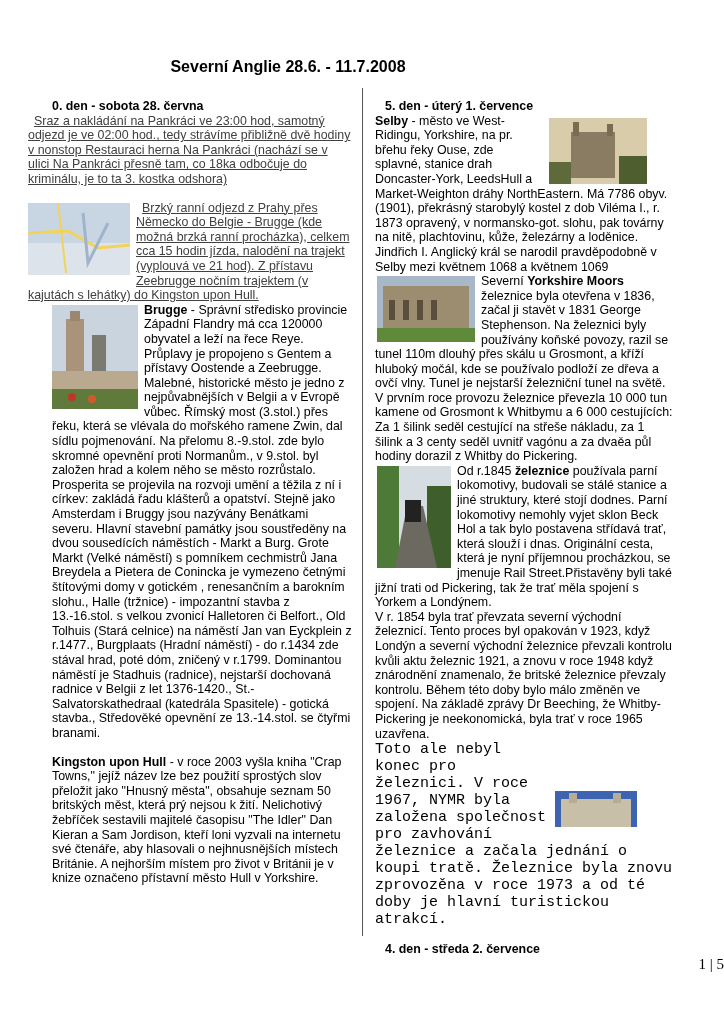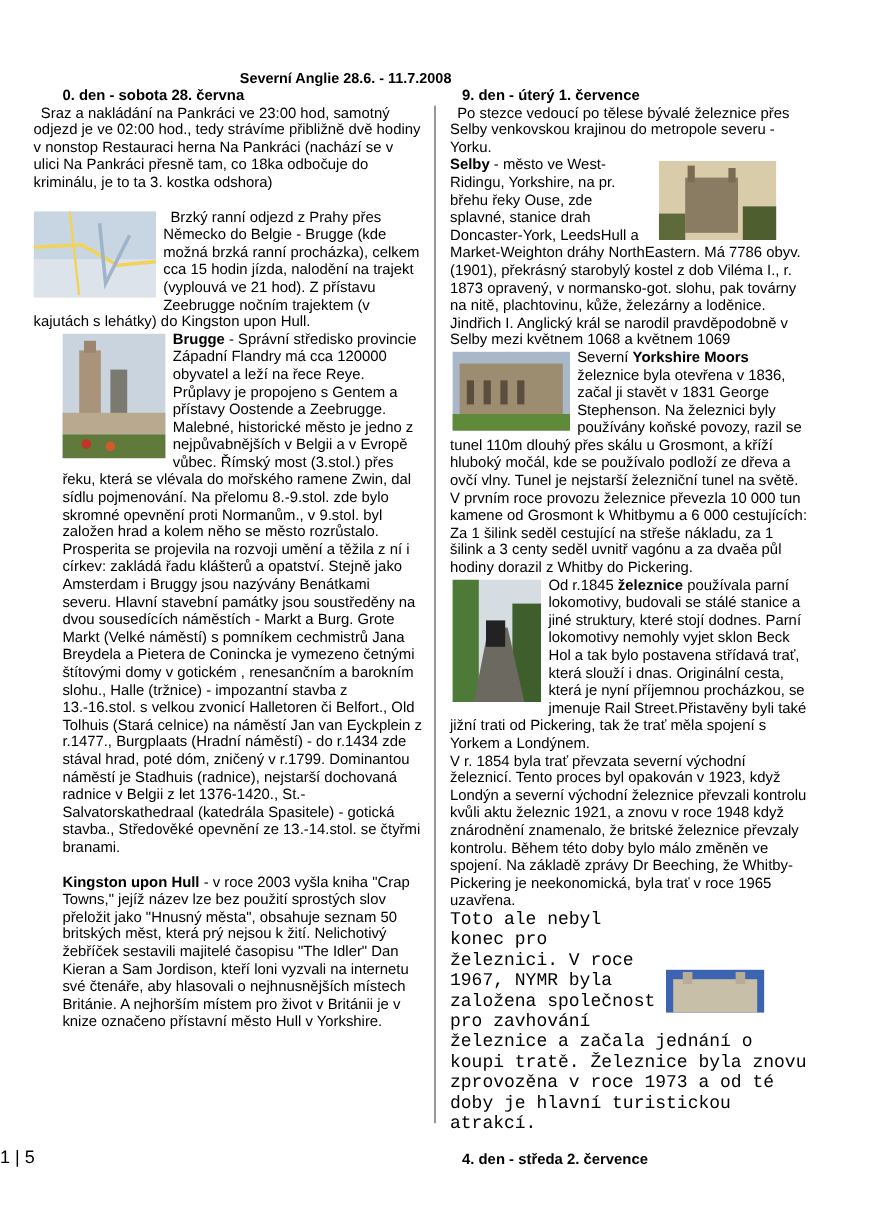--- a/index.html
+++ b/index.html
@@ -1,33 +1,33 @@
 <!DOCTYPE html>
 <html><head>
 <meta charset="utf-8">
 <style>
   html, body { margin: 0; padding: 0; background: #ffffff; }
   body { width: 724px; height: 1024px; position: relative; overflow: hidden;
          font-family: "Liberation Sans", sans-serif; color: #000; }
   .page-title { position: absolute; top: 58px; left: 0; width: 576px; text-align: center;
-                font-weight: bold; font-size: 12px; }
-  .col { position: absolute; top: 72px; font-size: 12.4px; line-height: 14.6px; }
+                font-weight: bold; font-size: 16px; }
+  .col { position: absolute; top: 99px; font-size: 12.4px; line-height: 14.6px; }
   .col-left { left: 52px; width: 300px; }
   .col-right { left: 375px; width: 300px; }
   .divider { position: absolute; left: 362px; top: 88px; width: 1px; height: 848px; background: #555; }
   .heading { font-weight: bold; margin: 0 0 0 14px; }
-  .green { color: #000000; }
+  .green { color: #404040; text-decoration: underline; }
   .p { margin: 0; }
   .indent { text-indent: 6px; }
   .gap { height: 14px; }
   .img { float: left; margin: 2px 6px 2px 0; }
   .img-right { float: right; margin: 4px 2px 2px 6px; }
   .serif { font-family: Liberation Mono, monospace; font-size: 15px; line-height: 17px; }
-  .footer { position: absolute; top: 956px; left: 0; width: 724px; text-align: left;
-            font-family: Liberation Sans, sans-serif; font-size: 15px; }
+  .footer { position: absolute; top: 956px; left: 0; width: 724px; text-align: right;
+            font-family: Liberation Serif, serif; font-size: 15px; }
   .clear { clear: both; }
   b { font-weight: bold; }
 </style>
 </head>
 <body>
 
 <div class="page-title">Severní Anglie 28.6. - 11.7.2008</div>
 
 <div class="divider"></div>
 
@@ -56,22 +56,21 @@
       <circle cx="20" cy="92" r="4" fill="#c2342a"></circle>
       <circle cx="40" cy="94" r="4" fill="#d25a2a"></circle>
     </svg>
     <p class="p"><b>Brugge</b><span> - Správní středisko provincie Západní Flandry má cca 120000 obyvatel a leží na řece Reye. Průplavy je propojeno s Gentem a přístavy Oostende a Zeebrugge. Malebné, historické město je jedno z nejpůvabnějších v Belgii a v Evropě vůbec. Římský most (3.stol.) přes řeku, která se vlévala do mořského ramene Zwin, dal sídlu pojmenování. Na přelomu 8.-9.stol. zde bylo skromné opevnění proti Normanům., v 9.stol. byl založen hrad a kolem něho se město rozrůstalo. Prosperita se projevila na rozvoji umění a těžila z ní i církev: zakládá řadu klášterů a opatství. Stejně jako Amsterdam i Bruggy jsou nazývány Benátkami severu. Hlavní stavební památky jsou soustředěny na dvou sousedících náměstích - Markt a Burg. Grote Markt (Velké náměstí) s pomníkem cechmistrů Jana Breydela a Pietera de Conincka je vymezeno četnými štítovými domy v gotickém , renesančním a barokním slohu., Halle (tržnice) - impozantní stavba z 13.-16.stol. s velkou zvonicí Halletoren či Belfort., Old Tolhuis (Stará celnice) na náměstí Jan van Eyckplein z r.1477., Burgplaats (Hradní náměstí) - do r.1434 zde stával hrad, poté dóm, zničený v r.1799. Dominantou náměstí je Stadhuis (radnice), nejstarší dochovaná radnice v Belgii z let 1376-1420., St.-Salvatorskathedraal (katedrála Spasitele) - gotická stavba., Středověké opevnění ze 13.-14.stol. se čtyřmi branami.</span></p>
   </div>
   <div class="gap clear"></div>
   <p class="p"><b>Kingston upon Hull</b><span> - v roce 2003 vyšla kniha "Crap Towns," jejíž název lze bez použití sprostých slov přeložit jako "Hnusný města", obsahuje seznam 50 britských měst, která prý nejsou k žití. Nelichotivý žebříček sestavili majitelé časopisu "The Idler" Dan Kieran a Sam Jordison, kteří loni vyzvali na internetu své čtenáře, aby hlasovali o nejhnusnějších místech Británie.  A nejhorším místem pro život v Británii je v knize označeno přístavní město Hull v Yorkshire.</span></p>
 </div>
 
 <div class="col col-right">
-  <p class="p heading" style="margin-left:10px">9. den - úterý 1. července</p>
-  <p class="p green indent">Po stezce vedoucí po tělese bývalé železnice přes Selby venkovskou krajinou do metropole severu - Yorku.</p>
+  <p class="p heading" style="margin-left:10px">5. den - úterý 1. července</p>
   <div>
     <svg class="img-right" width="98" height="66" style="margin-right:28px">
       <rect width="98" height="66" fill="#d9ccaa"></rect>
       <rect x="22" y="14" width="44" height="46" fill="#8a7c62"></rect>
       <rect x="24" y="4" width="6" height="14" fill="#7a6c52"></rect>
       <rect x="58" y="6" width="6" height="12" fill="#7a6c52"></rect>
       <rect x="0" y="44" width="22" height="22" fill="#5e6a3a"></rect>
       <rect x="70" y="38" width="28" height="28" fill="#4e5e2e"></rect>
     </svg>
     <p class="p"><b>Selby</b><span> - město ve West-Ridingu, Yorkshire, na pr. břehu řeky Ouse, zde splavné, stanice drah Doncaster-York, LeedsHull a Market-Weighton dráhy NorthEastern. Má 7786 obyv. (1901), překrásný starobylý kostel z dob Viléma I., r. 1873 opravený, v normansko-got. slohu, pak továrny na nitě, plachtovinu, kůže, železárny a loděnice. Jindřich I. Anglický král se narodil pravděpodobně v Selby mezi květnem 1068 a květnem 1069</span></p>

